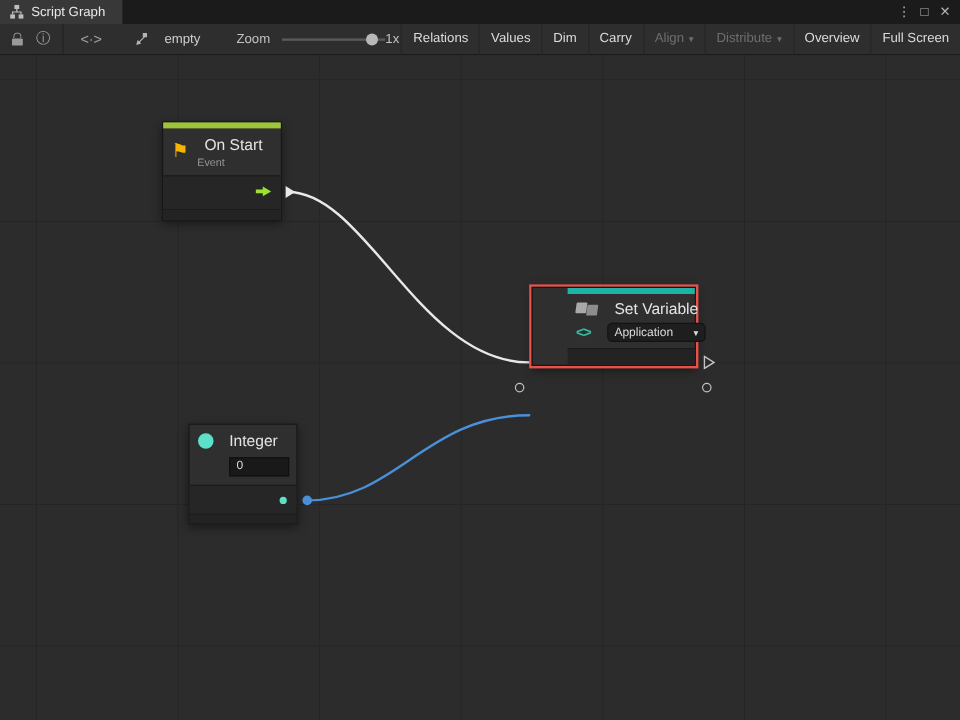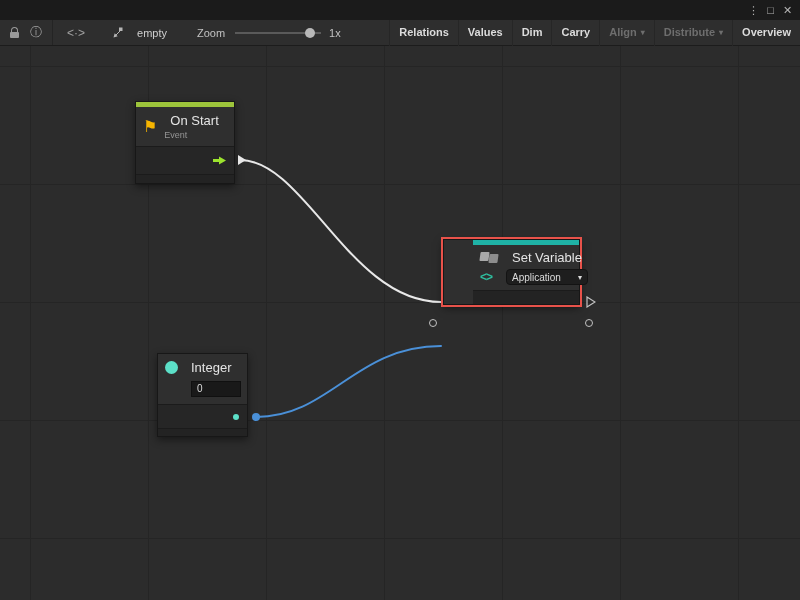--- a/index.html
+++ b/index.html
@@ -16,23 +16,23 @@
   .toolbar { height:26px; background:#2e2e2e; border-bottom:1px solid #1c1c1c; display:flex; align-items:center; font-size:11px; color:#c9c9c9; }
   .tb-icon { display:flex; flex-direction:column; align-items:center; justify-content:center; width:20px; height:25px; }
   .lock-shackle { width:7px; height:5px; border:1px solid #9a9a9a; border-bottom:none; border-radius:4px 4px 0 0; }
   .lock-body { width:9px; height:6px; background:#9a9a9a; border-radius:1px; }
   .glyph { color:#a0a0a0; font-size:12px; }
   .tb-sep { width:1px; height:25px; background:#242424; margin:0 4px; }
   .sel-group { display:flex; align-items:center; gap:14px; margin-left:26px; color:#cfcfcf; }
   .zoom-label { margin-left:30px; color:#c2c2c2; }
   .zoom-track { width:86px; height:2px; background:#5a5a5a; position:relative; margin-left:10px; }
   .zoom-handle { position:absolute; right:6px; top:-4px; width:10px; height:10px; border-radius:50%; background:#b8b8b8; }
-  .zoom-value { margin-left:8px; color:#c2c2c2; }
+  .zoom-value { color:#c2c2c2; }
   .tb-buttons { margin-left:auto; display:flex; height:26px; }
-  .tb-btn { padding:0 9px; line-height:25px; border-left:1px solid #262626; cursor:default; color:#dcdcdc; white-space:nowrap; display:flex; align-items:center; gap:4px;font-weight:bold; }
+  .tb-btn { padding:0 9px; line-height:25px; border-left:1px solid #262626; cursor:default; color:#dcdcdc; white-space:nowrap; display:flex; align-items:center; gap:4px; }
   .tb-btn.disabled { color:#6e6e6e; }
   .caret { font-size:8px; }
 
   
   .canvas { position:absolute; top:46px; left:0; width:800px; height:554px; background-color:#2c2c2c;
     background-image:
       linear-gradient(to right, #252525 1px, transparent 1px),
       linear-gradient(to bottom, #252525 1px, transparent 1px);
     background-size:118px 118px; background-position:30px 20px; }
   .wires { position:absolute; inset:0; pointer-events:none; }
@@ -83,20 +83,29 @@
 
   
   .ext { position:absolute; }
   .circle-outline { width:8px; height:8px; border:1px solid #c2c2c2; border-radius:50%; background:transparent; }
   .dot-blue-ext { width:8px; height:8px; border-radius:50%; background:#4a90d8; }
 </style>
 </head>
 <body>
 
 <div class="titlebar">
+  <div class="tab">
+    <svg width="12" height="12" viewBox="0 0 12 12">
+      <rect x="4" y="0" width="4" height="3.5" fill="#bdbdbd"></rect>
+      <rect x="0.5" y="8" width="4" height="3.5" fill="#bdbdbd"></rect>
+      <rect x="7.5" y="8" width="4" height="3.5" fill="#bdbdbd"></rect>
+      <path d="M6 3.5 V6 M2.5 8 V6 H9.5 V8" stroke="#bdbdbd" fill="none"></path>
+    </svg>
+    <span>Script Graph</span>
+  </div>
   <div class="win-controls">
     <span class="win-btn">⋮</span>
     <span class="win-btn">□</span>
     <span class="win-btn">✕</span>
   </div>
 </div>
 
 <div class="toolbar">
   <div class="tb-icon" style="margin-left:4px;">
     <div class="lock-shackle"></div>
@@ -138,20 +147,23 @@
         <span>Align</span>
         <span class="caret">▾</span>
       </div>
     <div class="tb-btn disabled">
         <span>Distribute</span>
         <span class="caret">▾</span>
       </div>
     <div class="tb-btn">
         <span>Overview</span>
       </div>
+    <div class="tb-btn">
+        <span>Full Screen</span>
+      </div>
   </div>
 </div>
 
 <div class="canvas">
 
   <svg class="wires" width="800" height="554">
     <path d="M240,114 C305,114 350,256 441,256" fill="none" stroke-width="2" stroke-linecap="round" stroke="#e8e8e8"></path>
     <path d="M256,371 C330,371 355,300 441,300" fill="none" stroke-width="2" stroke-linecap="round" stroke="#4a90d8"></path>
   </svg>
 

